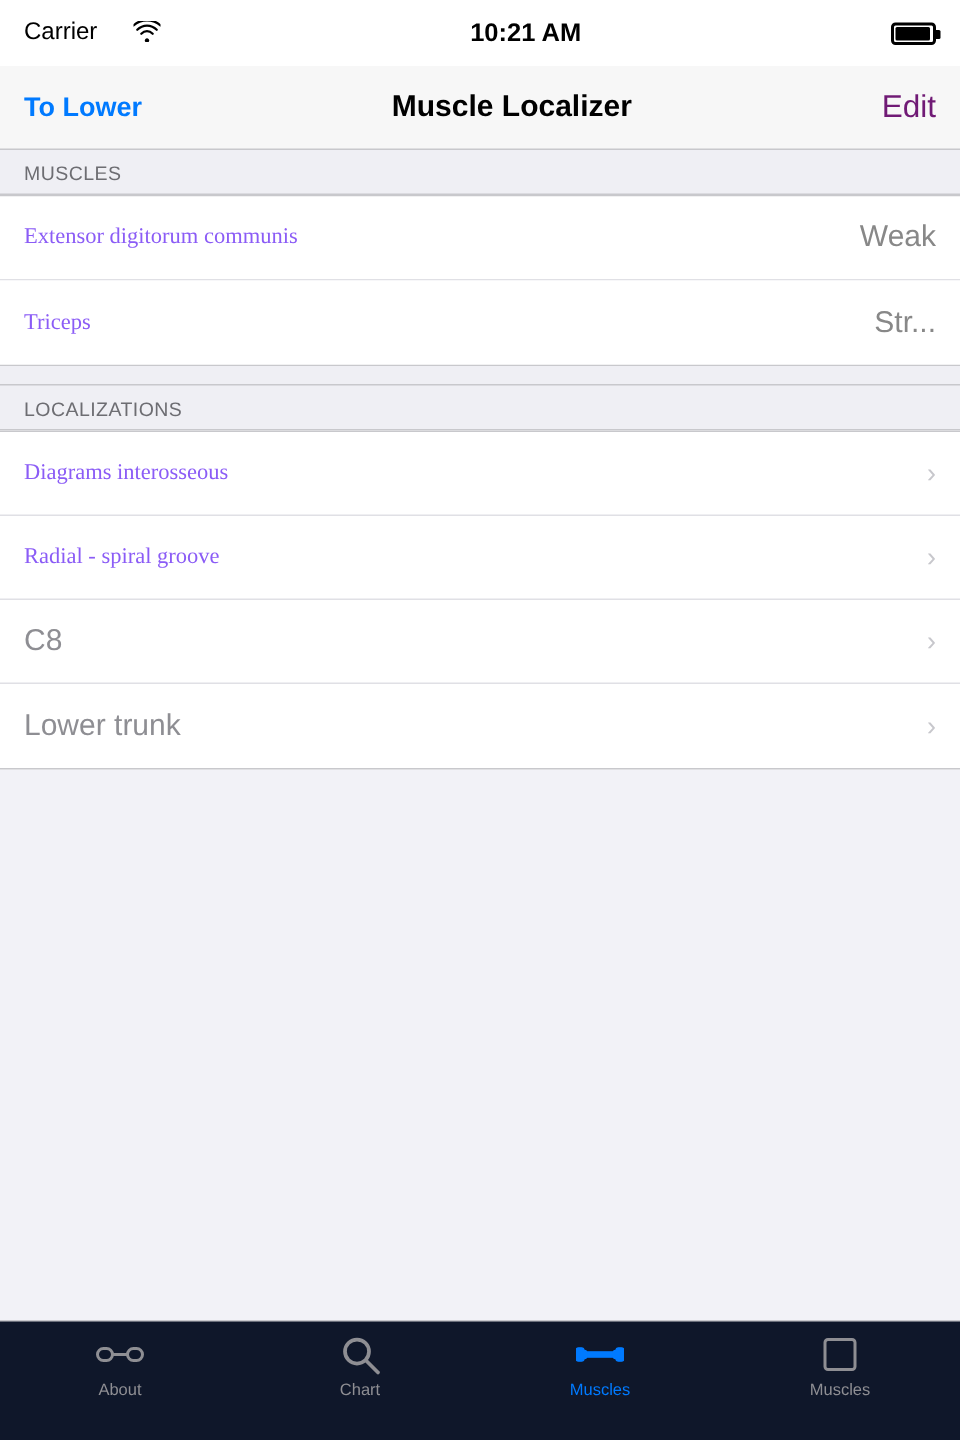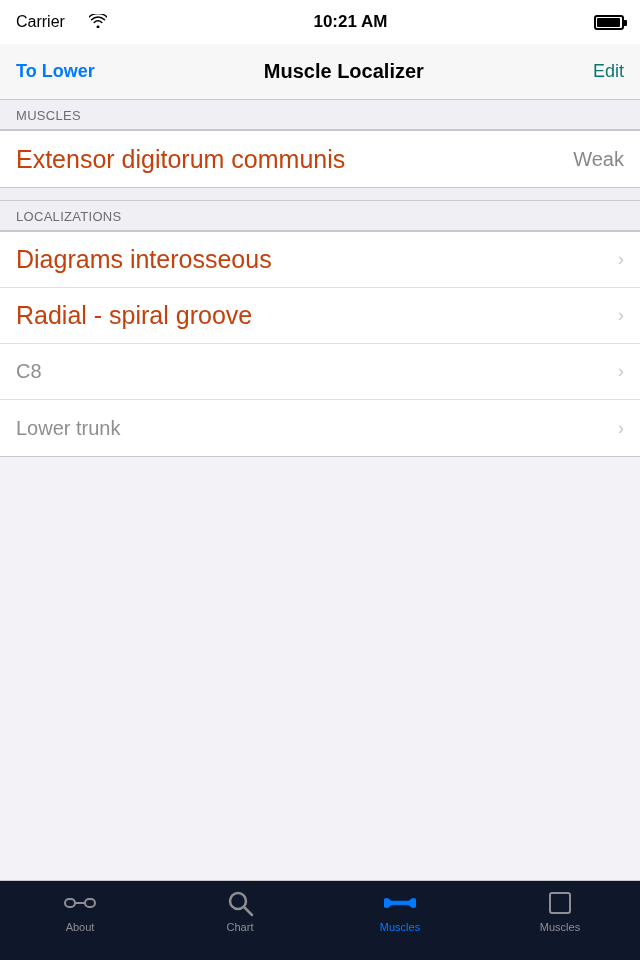--- a/index.html
+++ b/index.html
@@ -66,22 +66,22 @@
       font-size: 18px;
       font-weight: 700;
       cursor: pointer;
     }
     .nav-title {
       font-size: 20px;
       font-weight: 700;
       color: #000;
     }
     .nav-edit {
-      color: #0f766e;
-      font-size: 18px;
+      color: #701a75;
+      font-size: 21px;
       font-weight: 400;
       cursor: pointer;
     }
 
     
     .content {
       flex: 1;
       overflow-y: auto;
       background: #f2f2f7;
       height: calc(960px - 44px - 56px - 80px);
@@ -120,23 +120,24 @@
       justify-content: space-between;
       padding: 0 16px;
       height: 56px;
       border-bottom: 1px solid #e0e0e5;
       cursor: pointer;
     }
     .table-row:last-child {
       border-bottom: none;
     }
     .row-label {
-      font-size: 25px;
-      color: #c2410c;
-      font-weight: 400;
+      font-size: 15px;
+      color: #8b5cf6;
+      font-weight: 400;
+      font-family: Liberation Serif, serif;
     }
     .row-value {
       font-size: 20px;
       color: #888;
       font-weight: 400;
     }
     .row-chevron {
       color: #c7c7cc;
       font-size: 18px;
       font-weight: 300;
@@ -230,20 +231,24 @@
 <div class="content">
 
   <div class="section-header">
     <span>MUSCLES</span>
   </div>
   <div class="table-section">
     <div class="table-row">
       <span class="row-label">Extensor digitorum communis</span>
       <span class="row-value">Weak</span>
     </div>
+    <div class="table-row">
+      <span class="row-label">Triceps</span>
+      <span class="row-value">Str...</span>
+    </div>
   </div>
 
   <div class="section-spacer"></div>
 
   <div class="section-header">
     <span>LOCALIZATIONS</span>
   </div>
   <div class="table-section">
     <div class="table-row">
       <span class="row-label">Diagrams interosseous</span>

